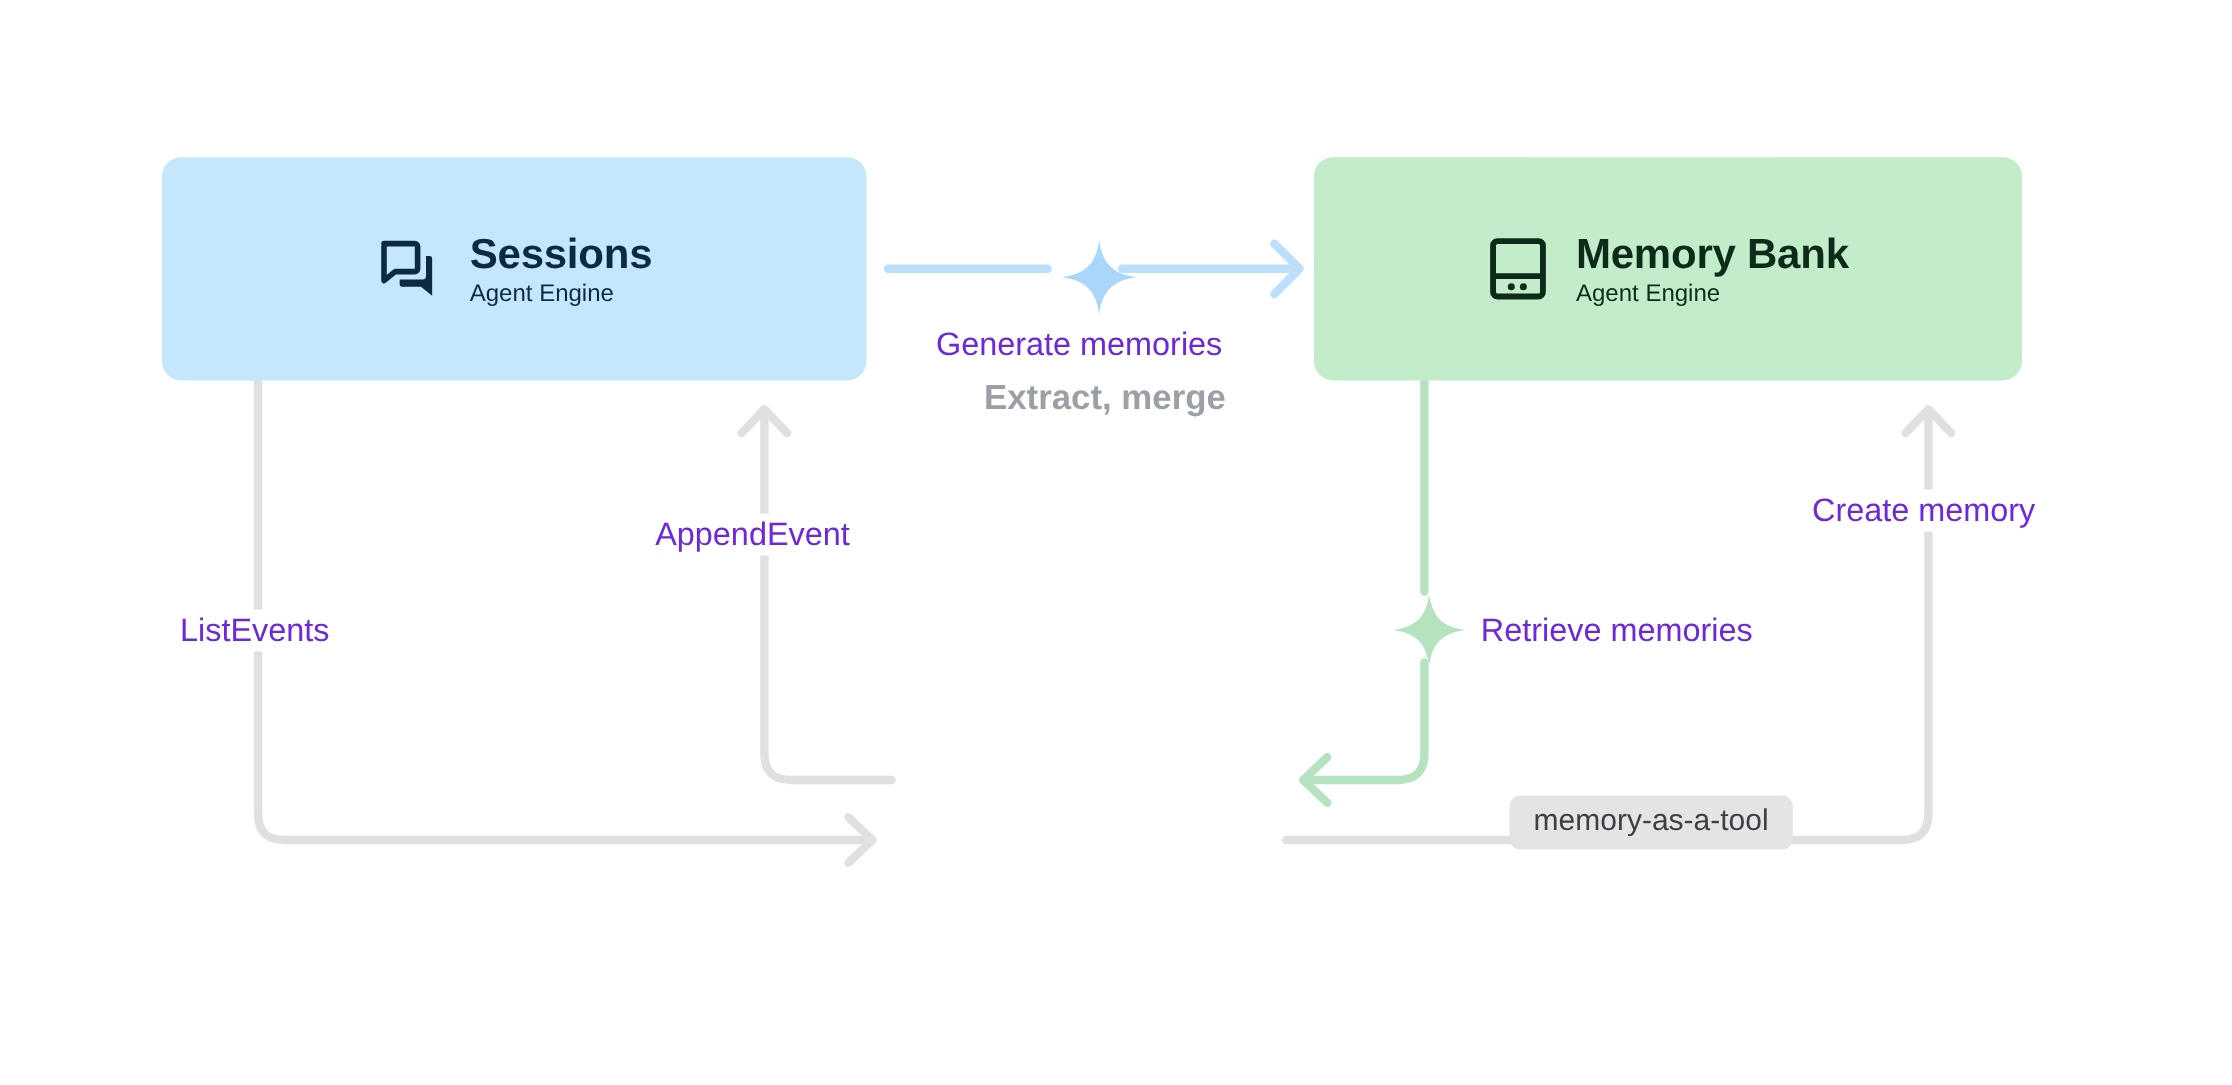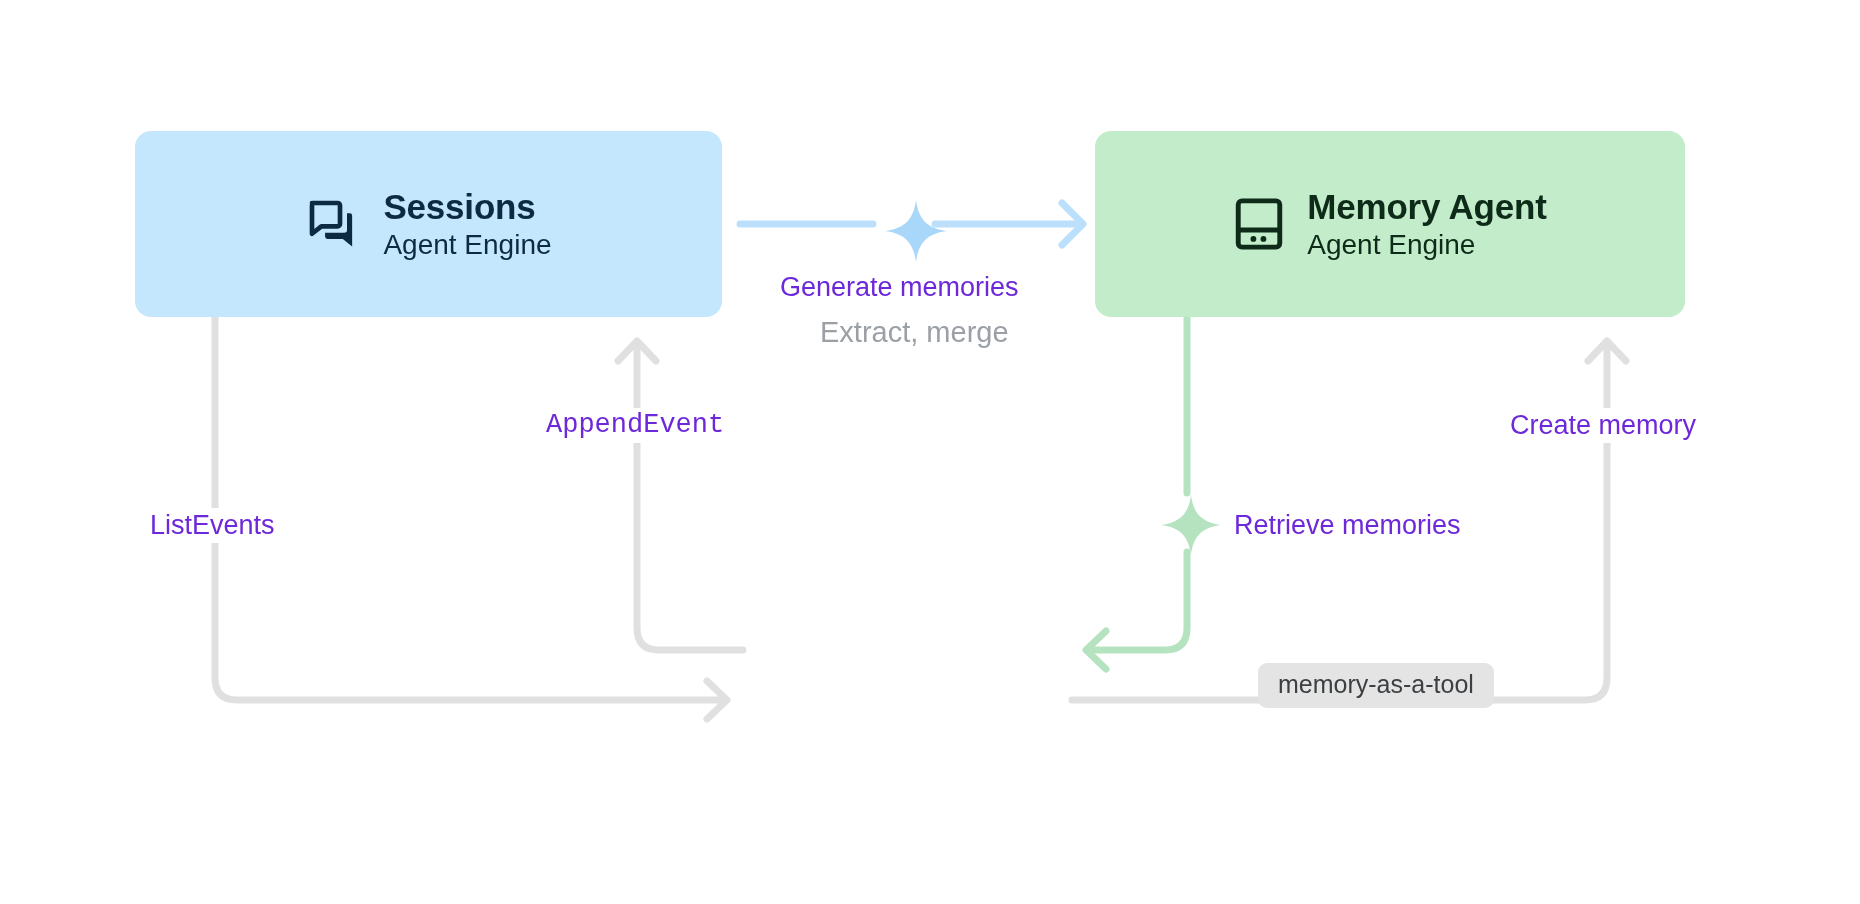--- a/index.html
+++ b/index.html
@@ -52,21 +52,21 @@
     flex-direction: column;
     line-height: 1.12;
   }
   .node-title {
     font-size: 35px;
     font-weight: 700;
     letter-spacing: -0.2px;
     white-space: nowrap;
   }
   .node-sub {
-    font-size: 28px;
+    font-size: 20px;
     font-weight: 400;
     letter-spacing: 0px;
     white-space: nowrap;
     margin-top: 3px;
   }
 
   #node-sessions {
     left: 135px;
     top: 131px;
     width: 587px;
@@ -99,29 +99,29 @@
     font-size: 27px;
     font-weight: 400;
     white-space: nowrap;
     background: #ffffff;
     line-height: 1;
   }
   .edge-sublabel {
     position: absolute;
     color: #9aa0a6;
     font-size: 29px;
-    font-weight: 400;
+    font-weight: 700;
     white-space: nowrap;
     background: #ffffff;
     line-height: 1;
   }
 
   #label-generate   { left: 772px;  top: 272px; padding: 2px 8px; }
   #label-extract    { left: 812px;  top: 316px; padding: 2px 8px; }
-  #label-appendevent{ left: 536px;  top: 408px; padding: 4px 10px; font-family: Liberation Mono, monospace; }
+  #label-appendevent{ left: 536px;  top: 428px; padding: 4px 10px; }
   #label-listevents { left: 140px;  top: 508px; padding: 4px 10px; }
   #label-retrieve   { left: 1224px; top: 508px; padding: 4px 10px; }
   #label-createmem  { left: 1500px; top: 408px; padding: 4px 10px; }
 
   .pill {
     position: absolute;
     background: #e4e4e4;
     border-radius: 9px;
     color: #3c4043;
     font-size: 25px;
@@ -215,20 +215,20 @@
     <div class="node-inner">
       <span class="node-icon">
         <svg width="52" height="56" viewBox="0 0 22 24" xmlns="http://www.w3.org/2000/svg">
           <rect x="2.1" y="2.1" width="17.8" height="19.8" rx="1.6" fill="none" stroke="#0d2b18" stroke-width="2.1"></rect>
           <line x1="2.1" y1="14.6" x2="19.9" y2="14.6" stroke="#0d2b18" stroke-width="2.1"></line>
           <circle cx="8.6" cy="18.4" r="1.25" fill="#0d2b18"></circle>
           <circle cx="12.9" cy="18.4" r="1.25" fill="#0d2b18"></circle>
         </svg>
       </span>
       <span class="node-text">
-        <span class="node-title">Memory Agent</span>
+        <span class="node-title">Memory Bank</span>
         <span class="node-sub">Agent Engine</span>
       </span>
     </div>
   </div>
 
 
 </div>
 
 </body></html>

